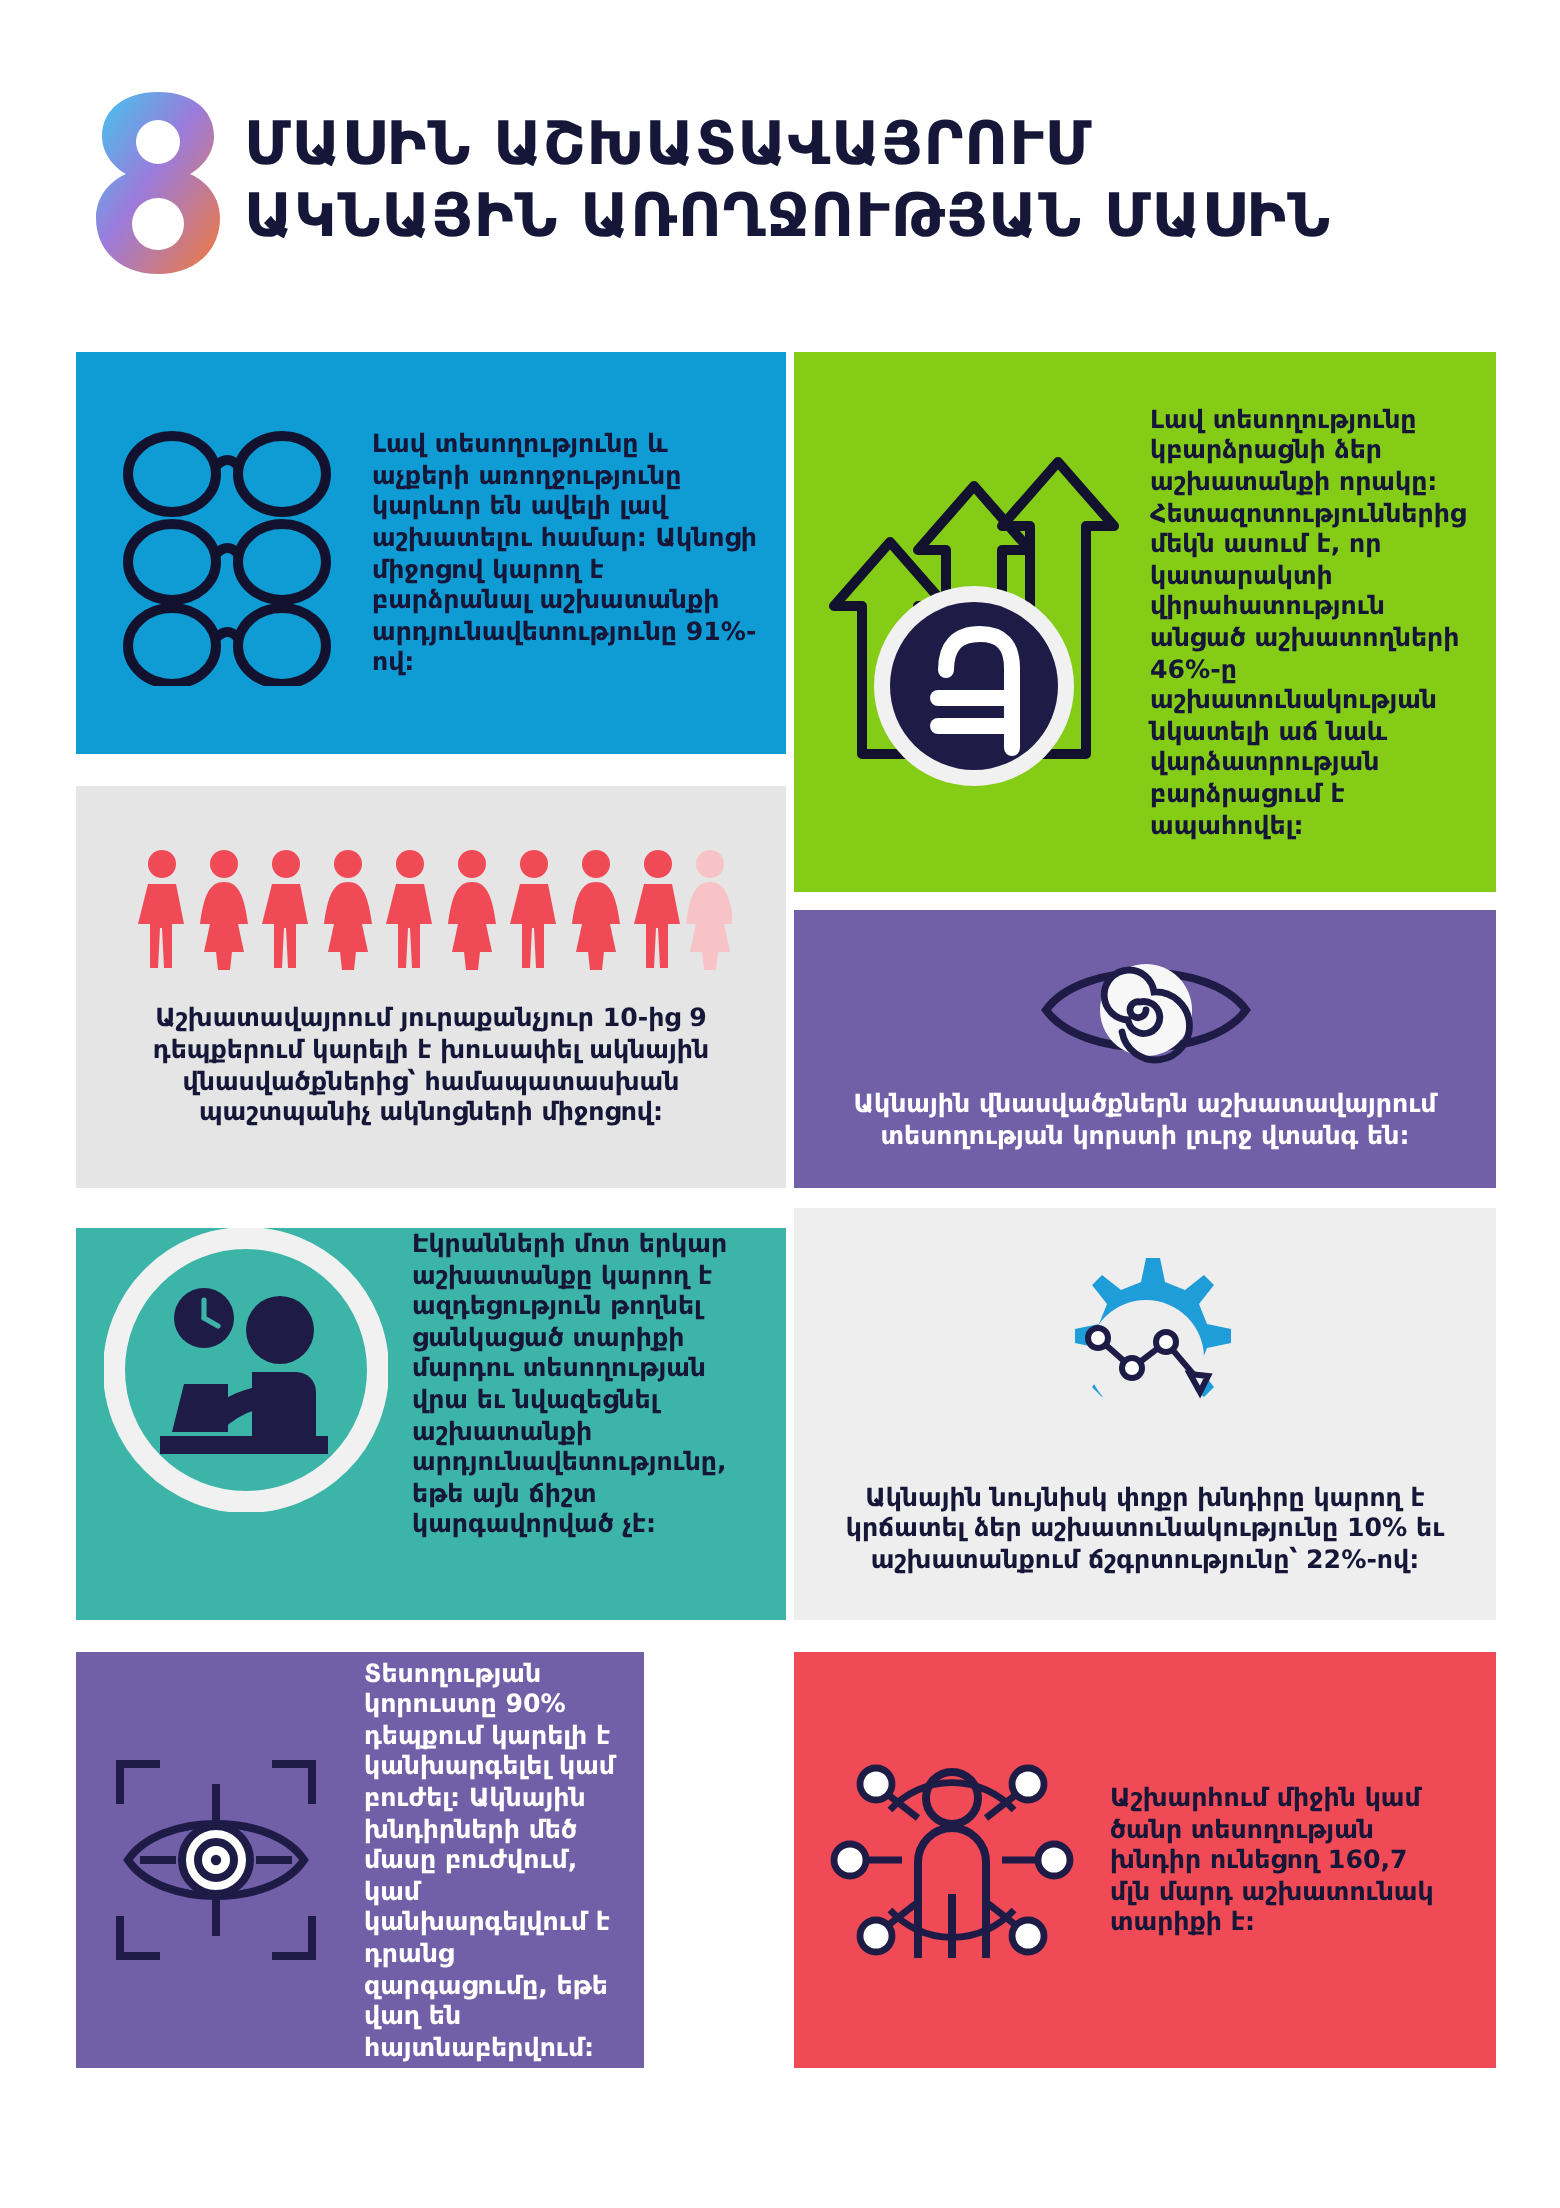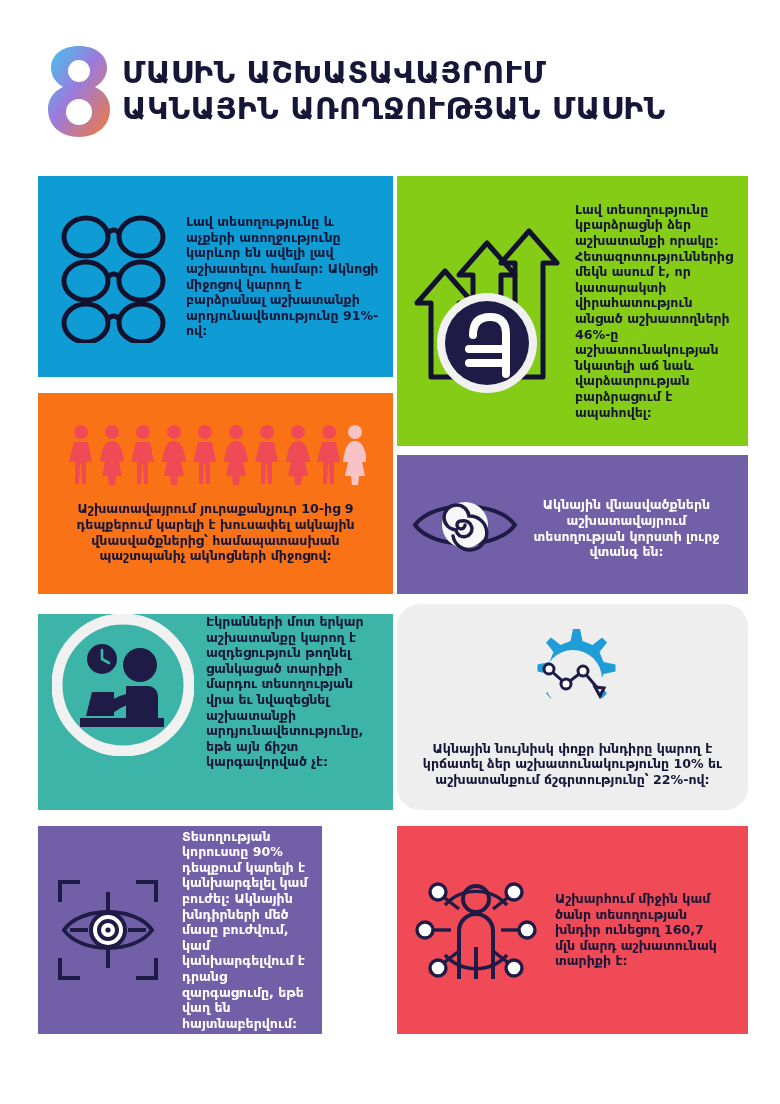--- a/index.html
+++ b/index.html
@@ -38,36 +38,36 @@
   #card1{left:38px;top:176px;width:355px;height:201px;background:#0f9cd4;}
   #card1 .inner{display:flex;align-items:center;height:100%;padding:0 14px 0 22px;box-sizing:border-box;}
   #card1 .txtbox{margin-left:18px;}
 
   
   #card2{left:397px;top:176px;width:351px;height:270px;background:#84cc16;}
   #card2 .inner{display:flex;align-items:center;height:100%;padding:0 12px 0 14px;box-sizing:border-box;}
   #card2 .txtbox{margin-left:12px;width:176px;}
 
   
-  #card3{left:38px;top:393px;width:355px;height:201px;background:#f97316;}
+  #card3{left:38px;top:393px;width:355px;height:201px;background:#e5e5e5;}
   #card3 .inner{display:flex;flex-direction:column;align-items:center;justify-content:center;height:100%;padding:6px 14px;box-sizing:border-box;}
   #card3 .txtbox{margin-top:16px;text-align:center;}
 
   
   #card4{left:397px;top:455px;width:351px;height:139px;background:#7160a8;}
-  #card4 .inner{display:flex;flex-direction:row;align-items:center;justify-content:center;height:100%;padding:6px 14px;box-sizing:border-box;}
+  #card4 .inner{display:flex;flex-direction:column;align-items:center;justify-content:center;height:100%;padding:6px 14px;box-sizing:border-box;}
   #card4 .txtbox{margin-top:8px;text-align:center;}
 
   
   #card5{left:38px;top:614px;width:355px;height:196px;background:#3cb5a8;}
   #card5 .inner{display:flex;align-items:flex-start;height:100%;padding:0 10px 0 14px;box-sizing:border-box;}
   #card5 .txtbox{margin-left:12px;}
 
   
-  #card6{left:397px;top:604px;width:351px;height:206px;background:#eeeeee;border-radius:23px;}
+  #card6{left:397px;top:604px;width:351px;height:206px;background:#eeeeee;}
   #card6 .inner{display:flex;flex-direction:column;align-items:center;justify-content:center;height:100%;padding:4px 14px;box-sizing:border-box;}
   #card6 .txtbox{margin-top:10px;text-align:center;}
 
   
   #card7{left:38px;top:826px;width:284px;height:208px;background:#7160a8;}
   #card7 .inner{display:flex;align-items:center;height:100%;padding:0 14px 0 18px;box-sizing:border-box;}
   #card7 .txtbox{margin-left:22px;width:180px;}
 
   
   #card8{left:397px;top:826px;width:351px;height:208px;background:#ef4a55;}

